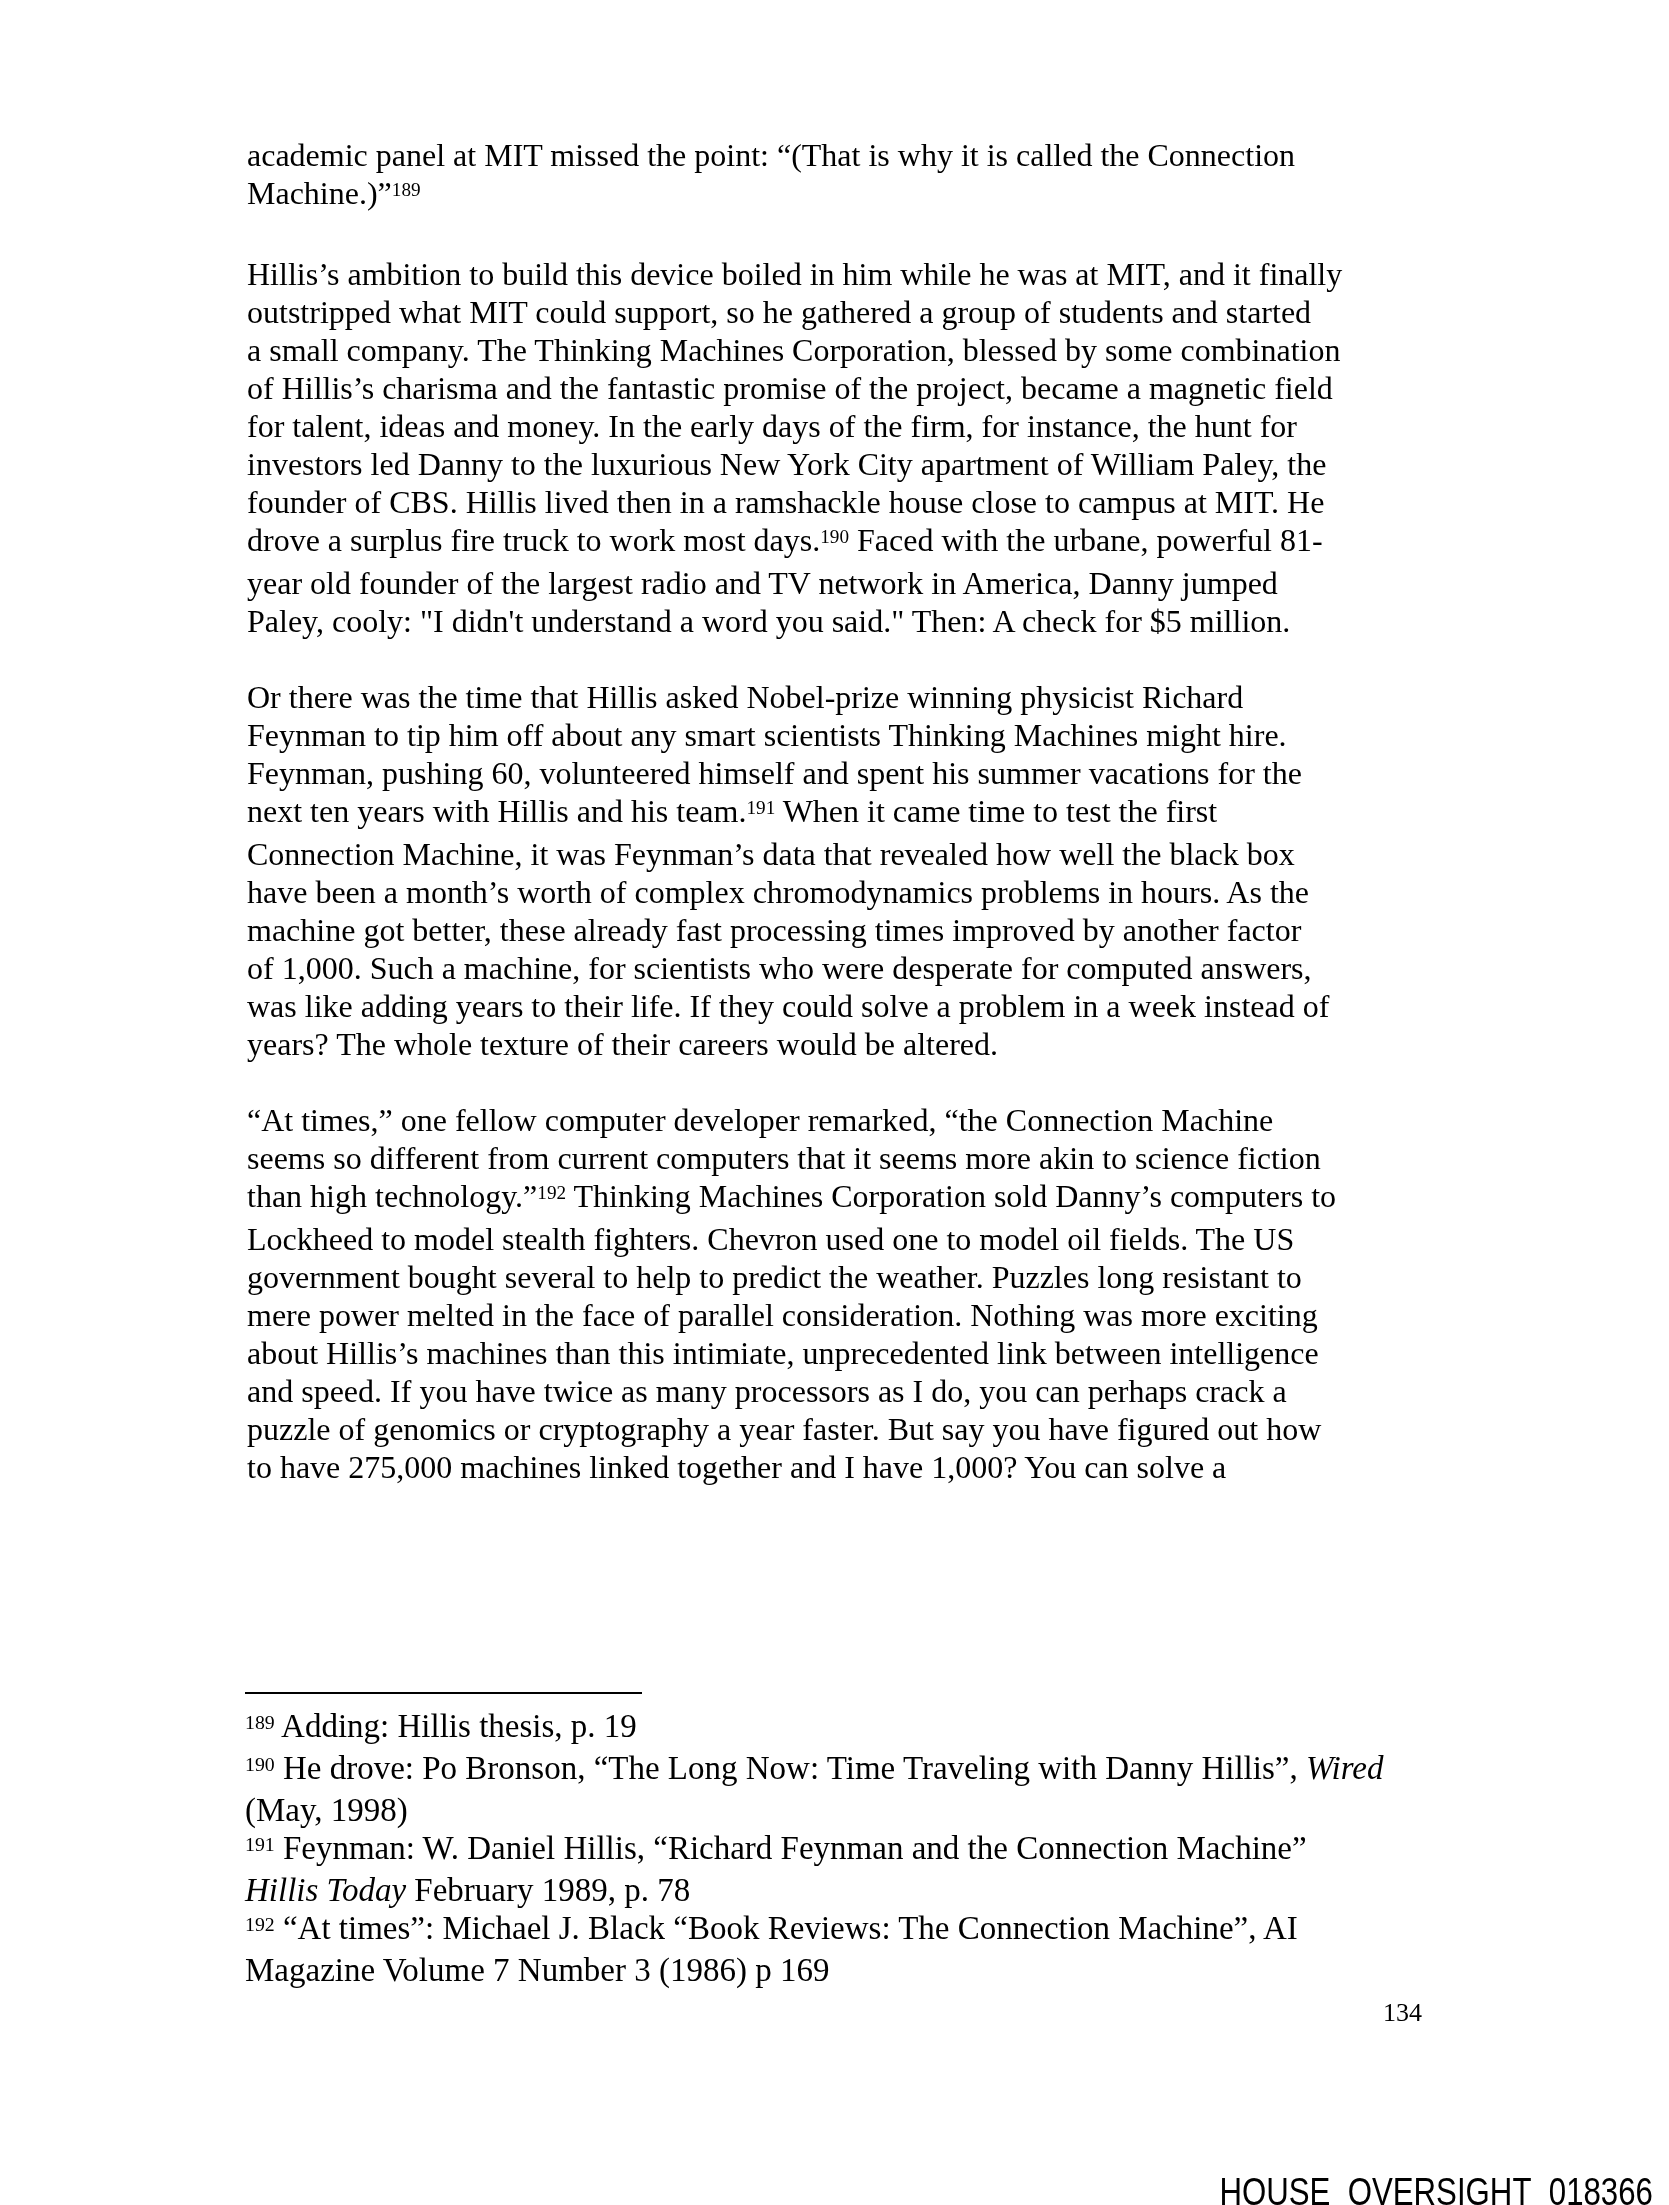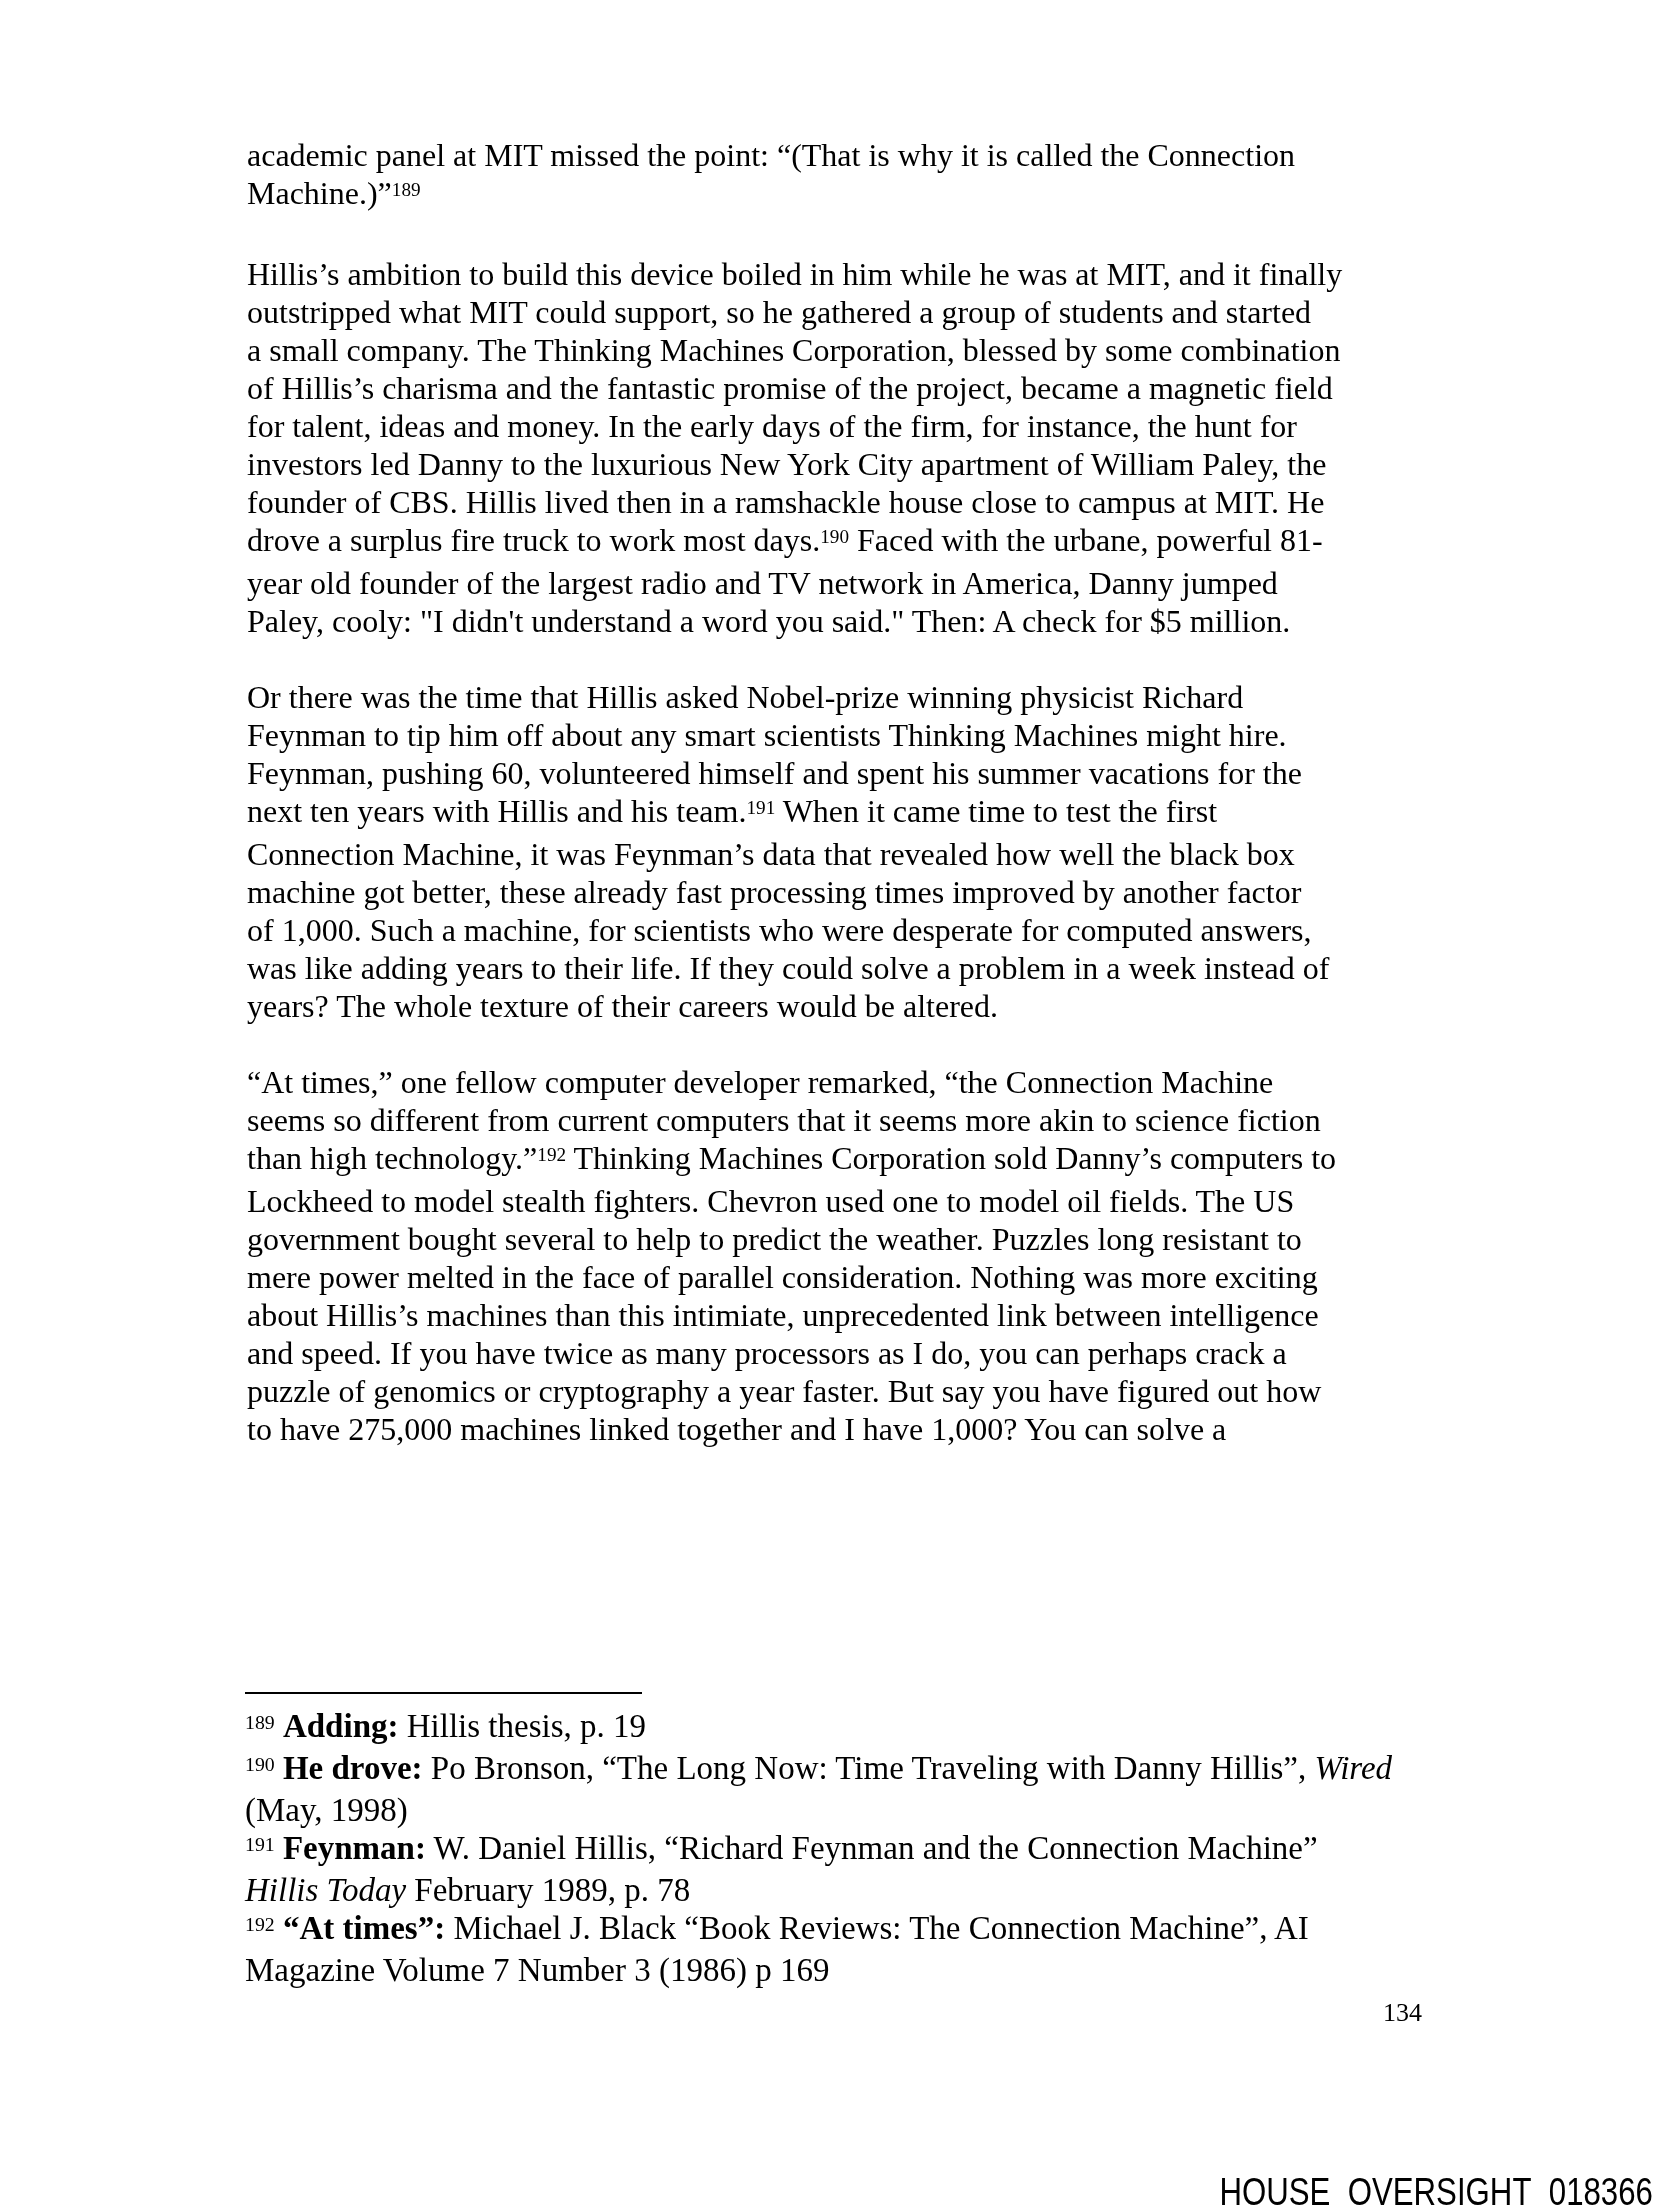--- a/index.html
+++ b/index.html
@@ -22,21 +22,21 @@
   }
   .para { margin: 0 0 38px 0; }
   .line { white-space: nowrap; }
 
   .sup {
     font-size: 60%;
     position: relative;
     top: -0.42em;
   }
   .i { font-style: italic; }
-  .b { font-weight: bold; }
+  .b { font-weight: normal; }
 
   .fn-divider {
     position: absolute;
     left: 245px; top: 1680px;
     width: 397px; height: 0;
     border-top: 2.6px solid #000000;
   }
   .footnotes {
     position: absolute;
     left: 245px; top: 1695px;
@@ -86,20 +86,21 @@
         <div class="line"><span>drove a surplus fire truck to work most days.</span><span class="sup">190</span><span> Faced with the urbane, powerful 81-</span></div>
         <div class="line"><span>year old founder of the largest radio and TV network in America, Danny jumped</span></div>
         <div class="line"><span>Paley, cooly: "I didn't understand a word you said." Then: A check for $5 million.</span></div>
       </div>
       <div class="para">
         <div class="line"><span>Or there was the time that Hillis asked Nobel-prize winning physicist Richard</span></div>
         <div class="line"><span>Feynman to tip him off about any smart scientists Thinking Machines might hire.</span></div>
         <div class="line"><span>Feynman, pushing 60, volunteered himself and spent his summer vacations for the</span></div>
         <div class="line"><span>next ten years with Hillis and his team.</span><span class="sup">191</span><span> When it came time to test the first</span></div>
         <div class="line"><span>Connection Machine, it was Feynman’s data that revealed how well the black box</span></div>
+        <div class="line"><span>have been a month’s worth of complex chromodynamics problems in hours. As the</span></div>
         <div class="line"><span>machine got better, these already fast processing times improved by another factor</span></div>
         <div class="line"><span>of 1,000. Such a machine, for scientists who were desperate for computed answers,</span></div>
         <div class="line"><span>was like adding years to their life. If they could solve a problem in a week instead of</span></div>
         <div class="line"><span>years? The whole texture of their careers would be altered.</span></div>
       </div>
       <div class="para">
         <div class="line"><span>“At times,” one fellow computer developer remarked, “the Connection Machine</span></div>
         <div class="line"><span>seems so different from current computers that it seems more akin to science fiction</span></div>
         <div class="line"><span>than high technology.”</span><span class="sup">192</span><span> Thinking Machines Corporation sold Danny’s computers to</span></div>
         <div class="line"><span>Lockheed to model stealth fighters. Chevron used one to model oil fields. The US</span></div>

